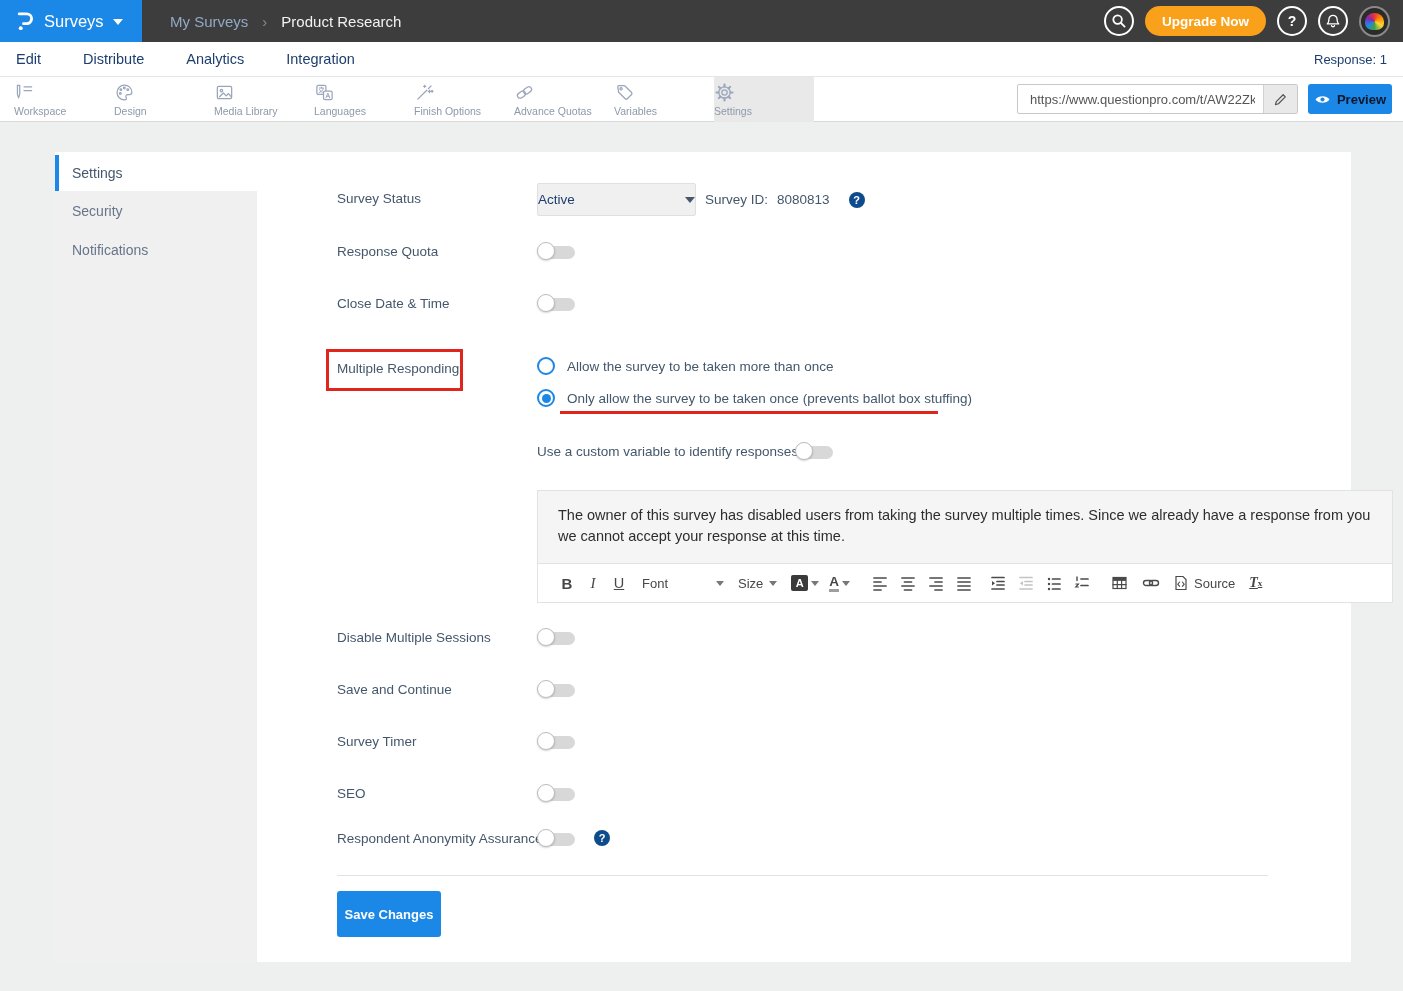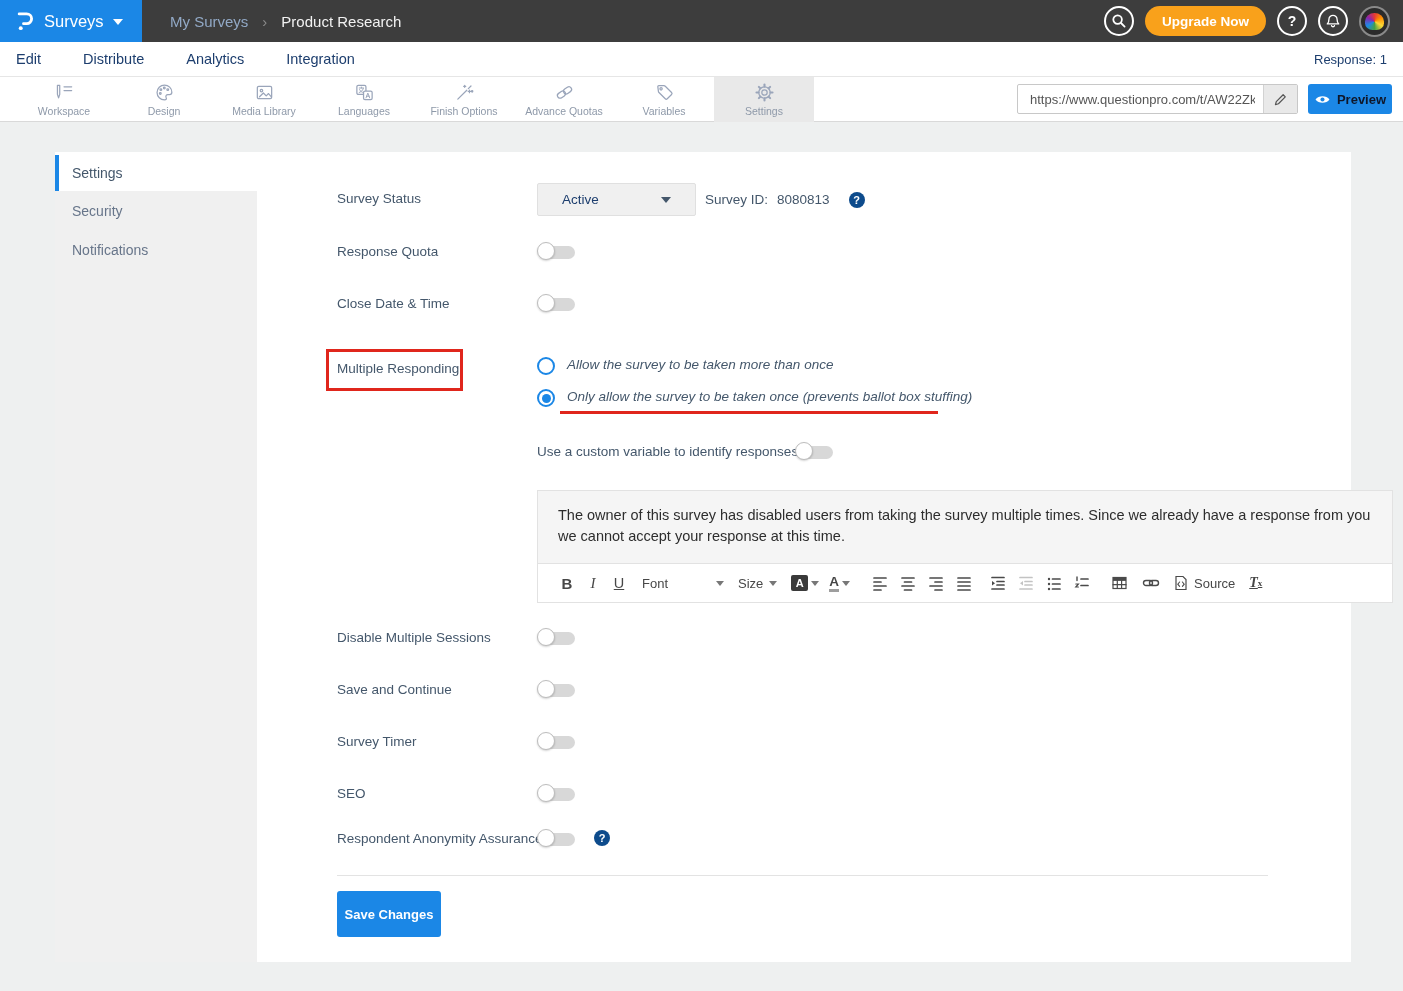--- a/index.html
+++ b/index.html
@@ -23,54 +23,54 @@
 
   
   .tabbar { position:absolute; left:0; top:42px; width:1403px; height:35px; background:#fff; border-bottom:1px solid #e6e6e6; display:flex; align-items:center; padding:0 16px; }
   .tab { color:#1d3e6e; font-size:14.5px; margin-right:42px; height:44px; display:flex; align-items:center; cursor:pointer; border-bottom:2px solid transparent; padding-top:1px; }
   .tab.active { border-bottom:2px solid #1b87e6; }
   .response-count { margin-left:auto; color:#1d3e6e; font-size:13px; }
 
   
   .ribbon { position:absolute; left:0; top:77px; width:1403px; height:45px; background:#fff; border-bottom:1px solid #d9d9d9; }
   .ribbon-items { display:flex; height:45px; padding-left:14px; }
-  .ritem { width:100px; height:45px; display:flex; flex-direction:column; align-items:center; justify-content:center; gap:2px; cursor:pointer; }
+  .ritem { width:100px; height:45px; display:flex; flex-direction:column; align-items:flex-start; justify-content:center; gap:2px; cursor:pointer; }
   .ritem.active { background:#e9e9e9; }
   .ritem svg { stroke:#9aa5ba; fill:none; stroke-width:1.3; stroke-linecap:round; stroke-linejoin:round; }
   .rlabel { font-size:10.5px; color:#8e99a9; white-space:nowrap; }
   .url-box { position:absolute; left:1017px; top:7px; width:281px; height:30px; background:#fff; border:1px solid #c8c8c8; border-radius:2px; display:flex; }
   .url-input { flex:1; border:none; outline:none; background:transparent; font-family:inherit; font-size:13px; color:#555; padding:0 8px 0 12px; min-width:0; }
   .url-edit { width:34px; background:#e9e9e9; border:none; border-left:1px solid #d2d2d2; display:flex; align-items:center; justify-content:center; cursor:pointer; }
   .preview-btn { position:absolute; left:1308px; top:7px; width:84px; height:30px; background:#1b87e6; border:none; border-radius:3px; color:#0f172a; font-size:13px; font-weight:bold; font-family:inherit; display:flex; align-items:center; justify-content:center; gap:6px; cursor:pointer; }
 
   
   .card { position:absolute; left:55px; top:152px; width:1296px; height:810px; background:#fff; }
   .sidebar { position:absolute; left:0; top:0; width:202px; height:100%; }
   .side-item-active { margin-top:3px; height:36px; background:#fff; border-left:4px solid #1b87e6; display:flex; align-items:center; padding-left:13px; font-size:14px; color:#44576b; cursor:pointer; }
   .side-rest { position:absolute; left:0; top:39px; right:0; bottom:0; background:#f0f0f0; }
   .side-item { height:39px; display:flex; align-items:center; padding-left:17px; font-size:14px; color:#67758a; cursor:pointer; }
 
   .content { position:absolute; left:202px; top:0; right:0; bottom:0; font-size:13.5px; }
   .abs { position:absolute; }
   .row-label { line-height:20px; color:#44576b; }
 
-  .select { left:280px; top:31px; width:159px; height:33px; display:flex; align-items:center; justify-content:space-between; background:#f0f0f0; border:1px solid #e0e0e0; border-radius:2px; padding:0 24px; color:#1d3e6e; cursor:pointer; }
+  .select { left:280px; top:31px; width:159px; height:33px; display:flex; align-items:center; justify-content:space-between; background:#f0f0f0; border:1px solid #e0e0e0; border-radius:2px; padding:0 0; color:#1d3e6e; cursor:pointer; }
   .select .caret { width:0; height:0; border-left:5px solid transparent; border-right:5px solid transparent; border-top:6px solid #44576b; }
 
   .idgroup { left:448px; top:31px; height:33px; display:flex; align-items:center; gap:9px; }
   .help-dot { width:16px; height:16px; border-radius:50%; background:#0d4b8c; color:#fff; font-size:11px; font-weight:bold; display:flex; align-items:center; justify-content:center; cursor:pointer; }
 
   .toggle { width:40px; height:20px; cursor:pointer; }
   .toggle .track { position:absolute; left:7px; top:4px; width:31px; height:13px; border-radius:7px; background:#d8d8d8; }
   .toggle .knob { position:absolute; left:0; top:0; width:18px; height:18px; border-radius:50%; background:#fff; border:1px solid #bdbdbd; box-shadow:0 1px 2px rgba(0,0,0,.18); }
 
   .red-box { left:69px; top:197px; width:137px; height:42px; border:3px solid #e0261c; }
   .red-underline { left:303px; top:259px; width:378px; height:3px; background:#e0261c; }
 
-  .radio-row { display:flex; align-items:flex-start; gap:12px; cursor:pointer;font-style:italic; }
+  .radio-row { display:flex; align-items:center; gap:12px; cursor:pointer; }
   .radio { width:18px; height:18px; border-radius:50%; border:2px solid #1b87e6; background:#fff; display:flex; align-items:center; justify-content:center; flex:none; }
   .radio .dot { width:9px; height:9px; border-radius:50%; background:#1b87e6; }
 
   
   .editor { left:280px; top:338px; width:856px; border:1px solid #e2e2e2; }
   .editor-message { background:#f5f5f5; min-height:72px; padding:14px 20px; font-size:14.5px; line-height:1.45; color:#2d2d2d; }
   .editor-toolbar { height:39px; background:#fff; border-top:1px solid #e2e2e2; display:flex; align-items:center; padding:0 16px; color:#474747; }
   .tb { display:flex; align-items:center; justify-content:center; height:26px; cursor:pointer; }
   .tb svg { stroke:#4a4a4a; fill:none; stroke-width:1.7; stroke-linecap:round; }
   .tb.disabled svg { stroke:#c3c3c3; }

